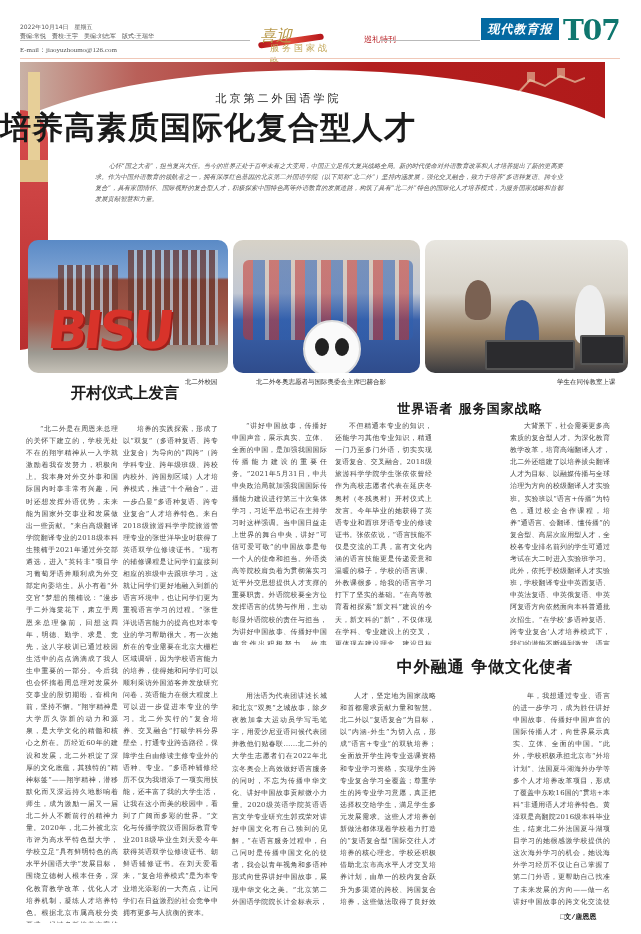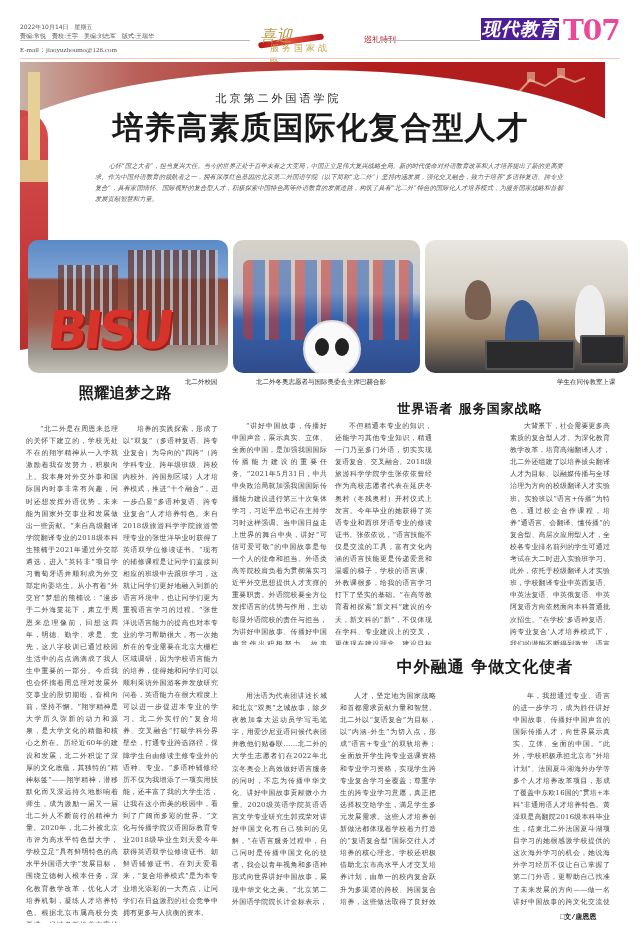--- a/index.html
+++ b/index.html
@@ -10,35 +10,35 @@
   .hdr-meta { position: absolute; left: 20px; top: 22px; font-family: "DejaVu Sans", sans-serif; font-size: 6px; color: #555; line-height: 9px; }
   .hdr-email { position: absolute; left: 20px; top: 45px; font-size: 7px; color: #555; font-family: "Liberation Serif", serif; }
   .hdr-rule { position: absolute; left: 20px; top: 40px; width: 230px; height: 1px; background: #b9b9b9; }
   .hdr-rule2 { position: absolute; left: 380px; top: 40px; width: 100px; height: 1px; background: #b9b9b9; }
   .hdr-rule-bottom { position: absolute; left: 20px; top: 58px; width: 600px; height: 1px; background: #f0c8b8; }
   .hdr-logo { position: absolute; left: 250px; top: 26px; width: 80px; height: 30px; }
   .hdr-logo .swoosh { position: absolute; left: 8px; top: 12px; width: 66px; height: 6px; background: linear-gradient(90deg, #b5161b, #e14b3a, #b5161b); border-radius: 3px; transform: rotate(-8deg); }
   .hdr-logo .t1 { position: absolute; left: 10px; top: 0; font-size: 16px; color: #b99a4d; font-style: italic; }
   .hdr-logo .t2 { position: absolute; left: 20px; top: 16px; font-size: 9px; color: #c2a657; letter-spacing: 3px; }
   .hdr-special { position: absolute; left: 336px; top: 34px; font-size: 8px; color: #b5161b; margin-left: 28px; }
-  .paper-name { position: absolute; left: 481px; top: 18px; width: 78px; height: 22px; background: #4c1d95; color: #fff; font-size: 18px; font-weight: bold; font-style: italic; text-align: center; line-height: 22px; letter-spacing: 1px; }
-  .page-no { position: absolute; left: 563px; top: 14px; font-family: "DejaVu Serif", serif; font-size: 28px; font-weight: bold; color: #ec4899; letter-spacing: -1px; }
+  .paper-name { position: absolute; left: 481px; top: 18px; width: 78px; height: 22px; background: #0369a1; color: #fff; font-size: 12px; font-weight: bold; font-style: italic; text-align: center; line-height: 22px; letter-spacing: 1px; }
+  .page-no { position: absolute; left: 563px; top: 14px; font-family: "DejaVu Serif", serif; font-size: 28px; font-weight: bold; color: #0f766e; letter-spacing: -1px; }
 
   
   .banner { position: absolute; left: 20px; top: 62px; width: 585px; height: 70px; overflow: hidden; }
   .banner .bg { position: absolute; left: 0; top: 0; width: 100%; height: 100%; background: linear-gradient(90deg, #c9b2a6 0%, #b96059 20%, #b31f1f 60%, #b01a1a 100%); }
   .banner .arc { position: absolute; left: -60px; top: 8px; width: 705px; height: 220px; border-radius: 50%; background: #fff; }
   .wall { position: absolute; right: 20px; top: 6px; width: 130px; height: 50px; }
   .monument { position: absolute; left: 20px; top: 72px; width: 28px; height: 120px; }
   .monument .col { position: absolute; left: 8px; top: 0; width: 12px; height: 95px; background: #e7cf98; }
   .monument .base { position: absolute; left: 0; top: 88px; width: 28px; height: 22px; background: #dfc38a; }
   .ribbon { position: absolute; left: 20px; top: 110px; width: 28px; height: 240px; background: linear-gradient(180deg, #d43a3a, #b01818); border-radius: 0 30px 30px 0; opacity: 0.9; }
 
   .subtitle { position: absolute; left: 0; width: 557px; top: 91px; text-align: center; font-family: "DejaVu Sans", sans-serif; font-size: 11px; color: #222; letter-spacing: 3px; }
-  .main-title { position: absolute; left: 0; width: 641px; top: 107px; text-align: center; font-family: "DejaVu Serif", serif; font-size: 31px; font-weight: bold; color: #1a1a1a; letter-spacing: 1px; }
+  .main-title { position: absolute; left: 0; width: 641px; top: 107px; font-family: "DejaVu Serif", serif; font-size: 31px; font-weight: bold; color: #1a1a1a; letter-spacing: 1px; }
 
   .lead { position: absolute; left: 95px; top: 160px; width: 468px; font-size: 6.3px; line-height: 11px; color: #555; text-indent: 14px; font-style: italic; text-align: justify; }
 
   
   .photo { position: absolute; top: 240px; height: 133px; border-radius: 10px; overflow: hidden; }
   .photo1 { left: 28px; width: 200px; background: linear-gradient(180deg, #5a8ac6 0%, #7fa4d4 28%, #8e4a3c 30%, #a0584a 60%, #9d9a92 85%, #c6c2b8 100%); }
   .photo2 { left: 233px; width: 187px; background: linear-gradient(180deg, #d7d2c7 0%, #c2c8d3 40%, #3a62ab 60%, #2f4c8c 100%); }
   .photo3 { left: 425px; width: 203px; background: linear-gradient(180deg, #e8e6e0 0%, #d7d2c8 40%, #9b8468 70%, #3b3b3f 100%); }
   .bisu { position: absolute; left: 20px; top: 60px; font-family: "DejaVu Sans", sans-serif; font-weight: bold; font-size: 52px; color: #d8332a; letter-spacing: -4px; transform: skewX(-6deg); text-shadow: 2px 2px 0 #9e1f1a; }
   .bldg { position: absolute; background: repeating-linear-gradient(90deg, #6e3a30 0 6px, #b9c6d4 6px 9px); opacity: 0.75; }
@@ -126,21 +126,21 @@
   <div class="person" style="left:80px;top:60px;width:34px;height:70px;"></div>
   <div class="person" style="left:150px;top:45px;width:30px;height:60px;background:#eee;"></div>
   <div class="monitor" style="left:60px;top:100px;width:90px;height:30px;"></div>
   <div class="monitor" style="left:155px;top:95px;width:45px;height:30px;"></div>
 </div>
 <div class="caption" style="left:185px;">北二外校园</div>
 <div class="caption" style="left:256px;">北二外冬奥志愿者与国际奥委会主席巴赫合影</div>
 <div class="caption" style="left:557px;">学生在同传教室上课</div>
 
 <div class="sec-head h1">
-  <div>照耀追梦之路</div>
+  <div>开村仪式上发言</div>
 </div>
 <div class="sec-head h2">世界语者  服务国家战略</div>
 <div class="sec-head h3">中外融通  争做文化使者</div>
 
 <div class="col c1">
     <p>“北二外是在周恩来总理的关怀下建立的，学校无处不在的翔宇精神从一入学就激励着我奋发努力，积极向上。我本身对外交外事和国际国内时事非常有兴趣，同时还想发挥外语优势，未来能为国家外交事业和发展做出一些贡献。”来自高级翻译学院翻译专业的2018级本科生熊楠于2021年通过外交部遴选，进入“英转非”项目学习葡萄牙语并顺利成为外交部定向委培生。从小有着“外交官”梦想的熊楠说：“漫步于二外海棠花下，肃立于周恩来总理像前，回想这四年，明德、勤学、求是、竞先，这八字校训已通过校园生活中的点点滴滴成了我人生中重要的一部分。今后我也会怀揣着周总理对发展外交事业的殷切期盼，奋楫向前，坚持不懈。”翔宇精神是大学历久弥新的动力和源泉，是大学文化的精髓和核心之所在。历经近60年的建设和发展，北二外积淀了深厚的文化底蕴，其独特的“精神标签”——翔宇精神，潜移默化而又深远持久地影响着师生，成为激励一届又一届北二外人不断前行的精神力量。2020年，北二外被北京市评为高水平特色型大学，学校立足“具有鲜明特色的高水平外国语大学”发展目标，围绕立德树人根本任务，深化教育教学改革，优化人才培养机制，凝练人才培养特色。根据北京市属高校分类要求，经过多版培养方案的运行实施，多年人才</p>
   </div>
 <div class="col c2">
     <p>培养的实践探索，形成了以“双复”（多语种复语、跨专业复合）为导向的“四跨”（跨学科专业、跨年级班级、跨校内校外、跨国别区域）人才培养模式，推进“十个融合”，进一步凸显“多语种复语、跨专业复合”人才培养特色。来自2018级旅游科学学院旅游管理专业的张世洋毕业时获得了英语双学位修读证书。“现有的辅修课程是让同学们直接到相应的班级中去跟班学习，这就让同学们更好地融入到新的语言环境中，也让同学们更为重视语言学习的过程。”张世洋说语言能力的提高也对本专业的学习帮助很大，有一次她所在的专业需要在北京大栅栏区域调研，因为学校语言能力的培养，使得她和同学们可以顺利采访外国游客并发放研究问卷，英语能力在很大程度上可以进一步促进本专业的学习。北二外实行的“复合培养、交叉融合”打破学科分界壁垒，打通专业跨选路径，保障学生自由修读主修专业外的语种、专业。“多语种辅修经历不仅为我增添了一项实用技能，还丰富了我的大学生活，让我在这小而美的校园中，看到了广阔而多彩的世界。”文化与传播学院汉语国际教育专业2018级毕业生刘天爱今年获得英语双学位修读证书、朝鲜语辅修证书。在刘天爱看来，“复合培养模式”是为本专业增光添彩的一大亮点，让同学们在日益激烈的社会竞争中拥有更多与人抗衡的资本。</p>
   </div>

